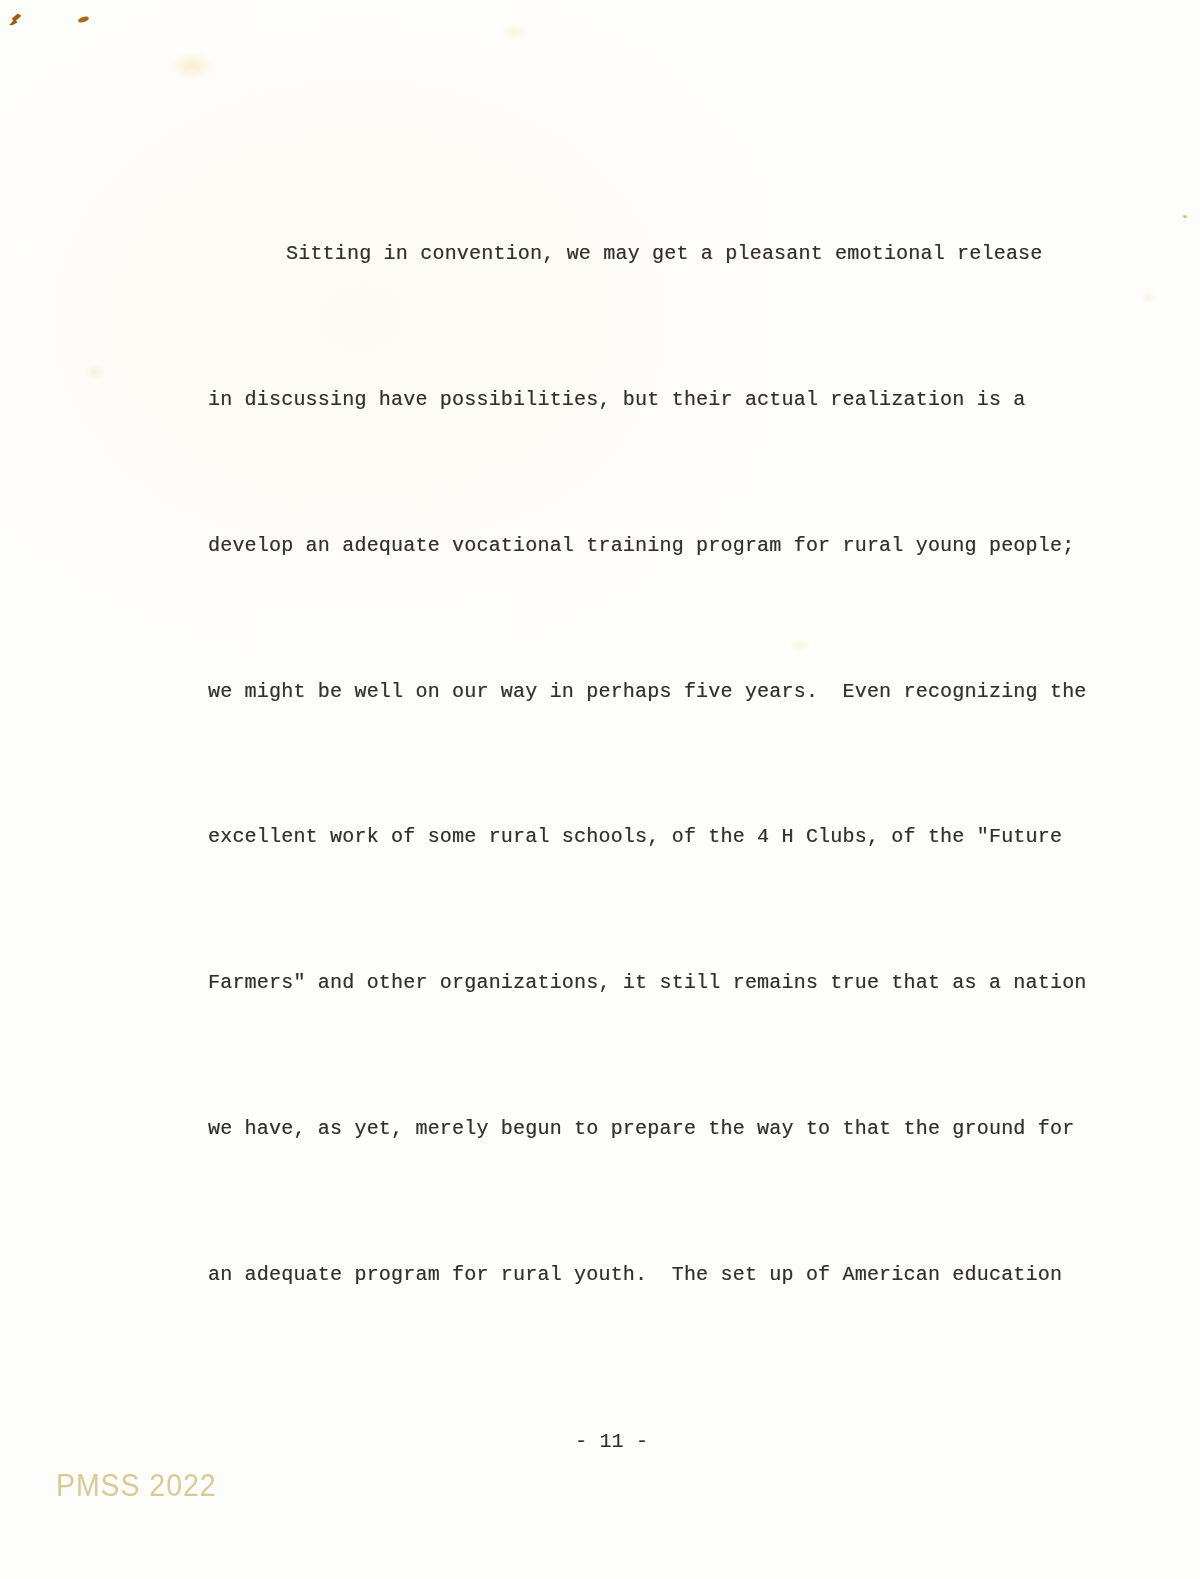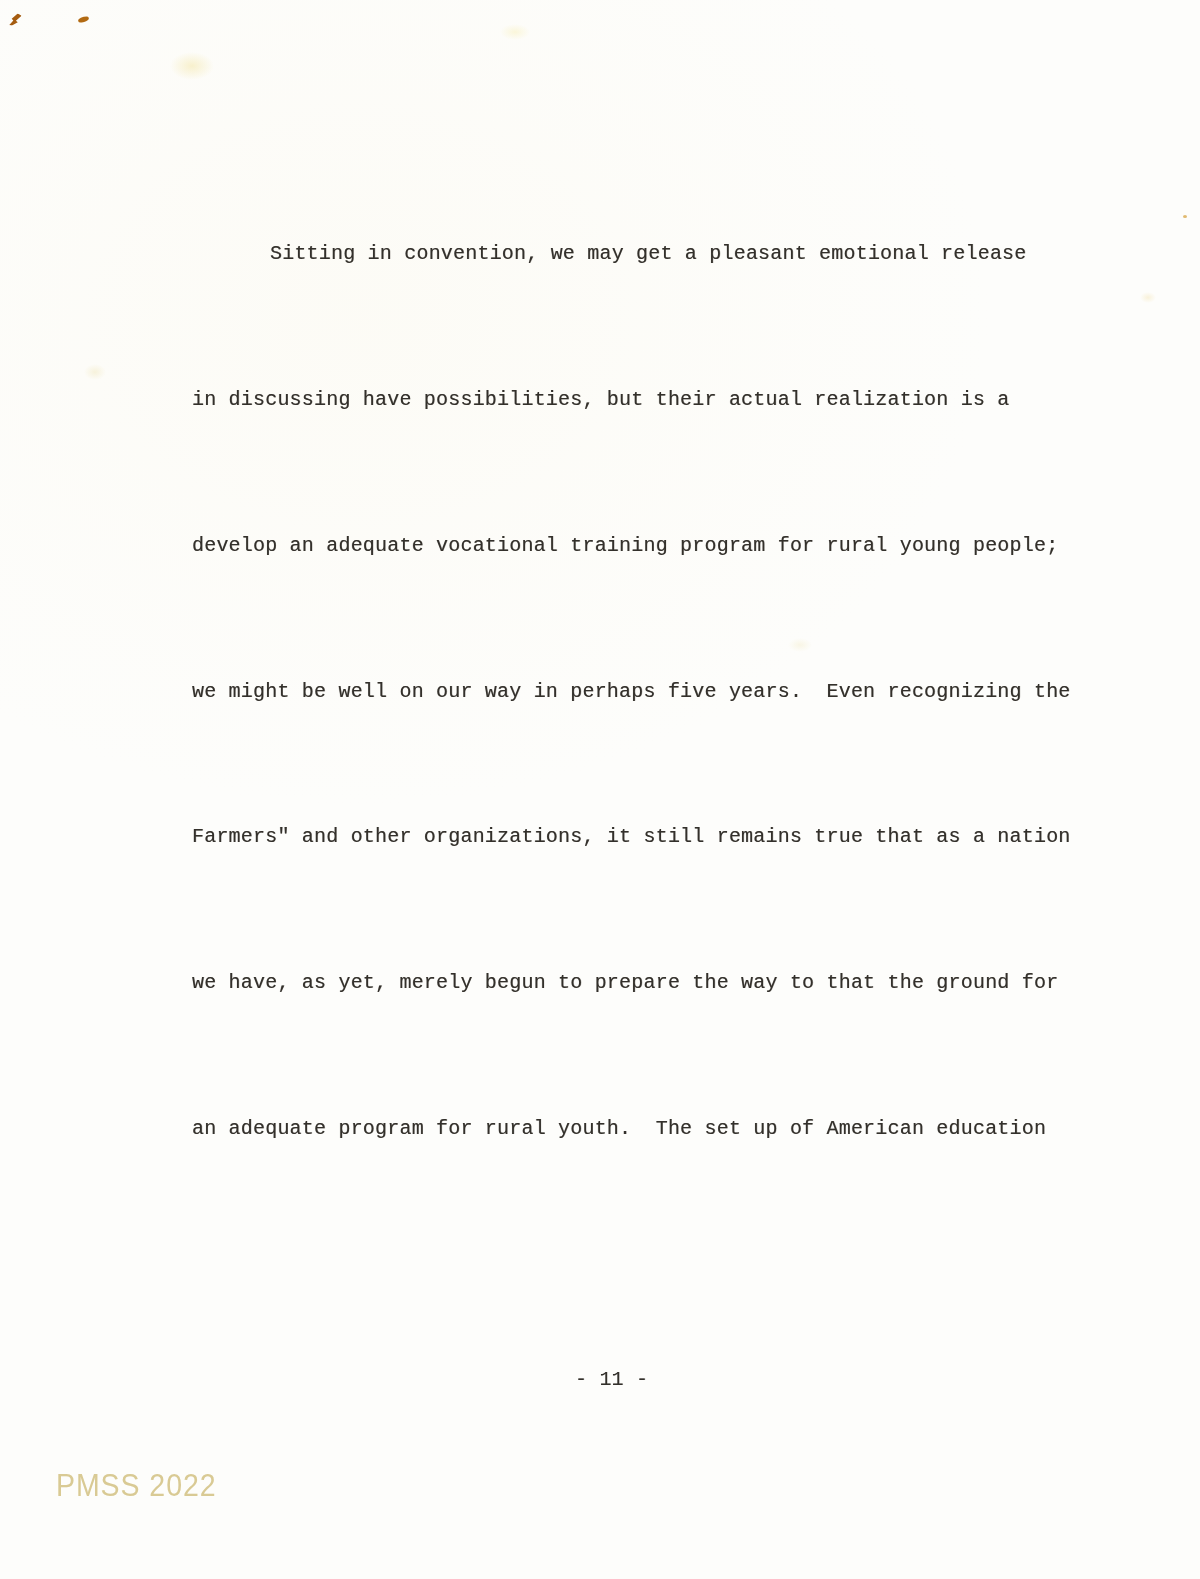--- a/index.html
+++ b/index.html
@@ -29,26 +29,26 @@
     left: 192px;
     top: 133px;
     width: 915px;
     font-size: 20px;
     line-height: 48.6px;
     letter-spacing: 0.2px;
     color: var(--ink);
     white-space: pre;
     text-shadow: 0.4px 0.4px 0.5px rgba(58,53,45,0.35), -0.3px 0 0.4px rgba(58,53,45,0.22);
   }
-  .line { height: 48.6px; }
+  .line { height: 48.6px; margin-left: 16px; }
   .line.indent { padding-left: 78px; }
   .page-number {
     position: absolute;
     left: 575px;
-    top: 1368px;
+    top: 1430px;
     font-size: 20px;
     letter-spacing: 0.2px;
     color: var(--ink);
     white-space: pre;
     text-shadow: 0.4px 0.4px 0.5px rgba(58,53,45,0.35);
   }
   .watermark {
     position: absolute;
     left: 56px;
     top: 1468px;
@@ -97,20 +97,21 @@
   <div class="smudge smudge-2"></div>
   <div class="smudge smudge-3"></div>
   <div class="smudge smudge-4"></div>
   <div class="smudge smudge-5"></div>
 
   <div class="body-text">
     <div class="line indent">Sitting in convention, we may get a pleasant emotional release</div>
     <div class="line">in discussing have possibilities, but their actual realization is a</div>
     <div class="line">develop an adequate vocational training program for rural young people;</div>
     <div class="line">we might be well on our way in perhaps five years.  Even recognizing the</div>
+    <div class="line">excellent work of some rural schools, of the 4 H Clubs, of the "Future</div>
     <div class="line">Farmers" and other organizations, it still remains true that as a nation</div>
     <div class="line">we have, as yet, merely begun to prepare the way to that the ground for</div>
     <div class="line">an adequate program for rural youth.  The set up of American education</div>
     
     
     
     
     
     
     

